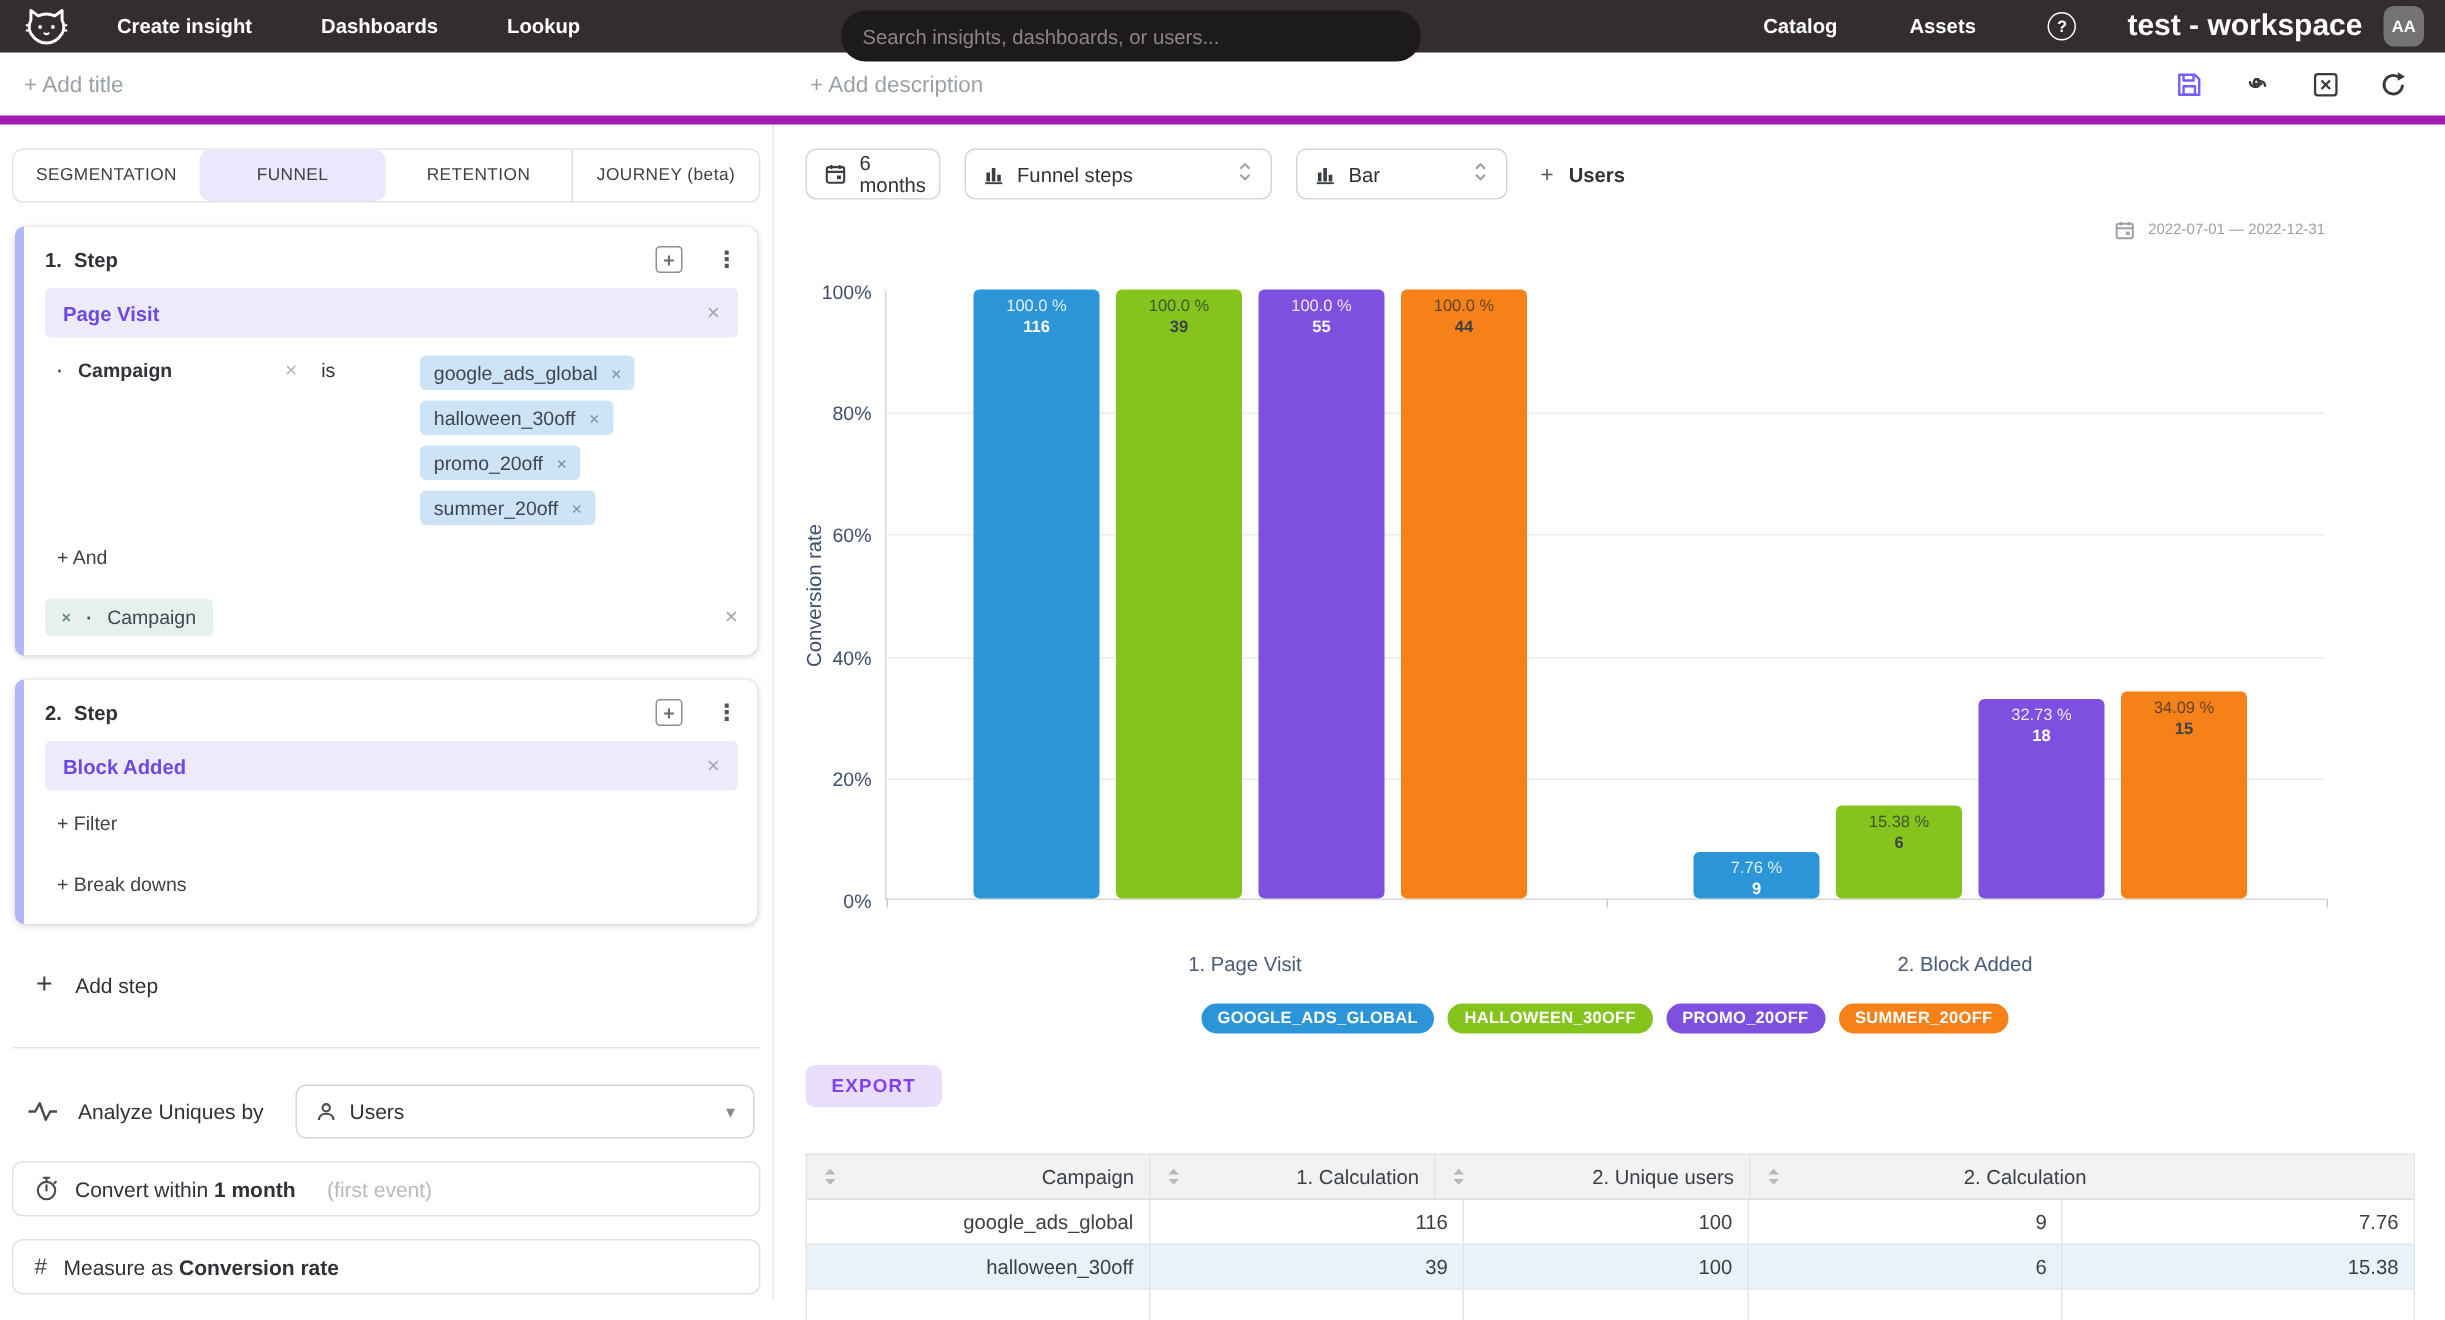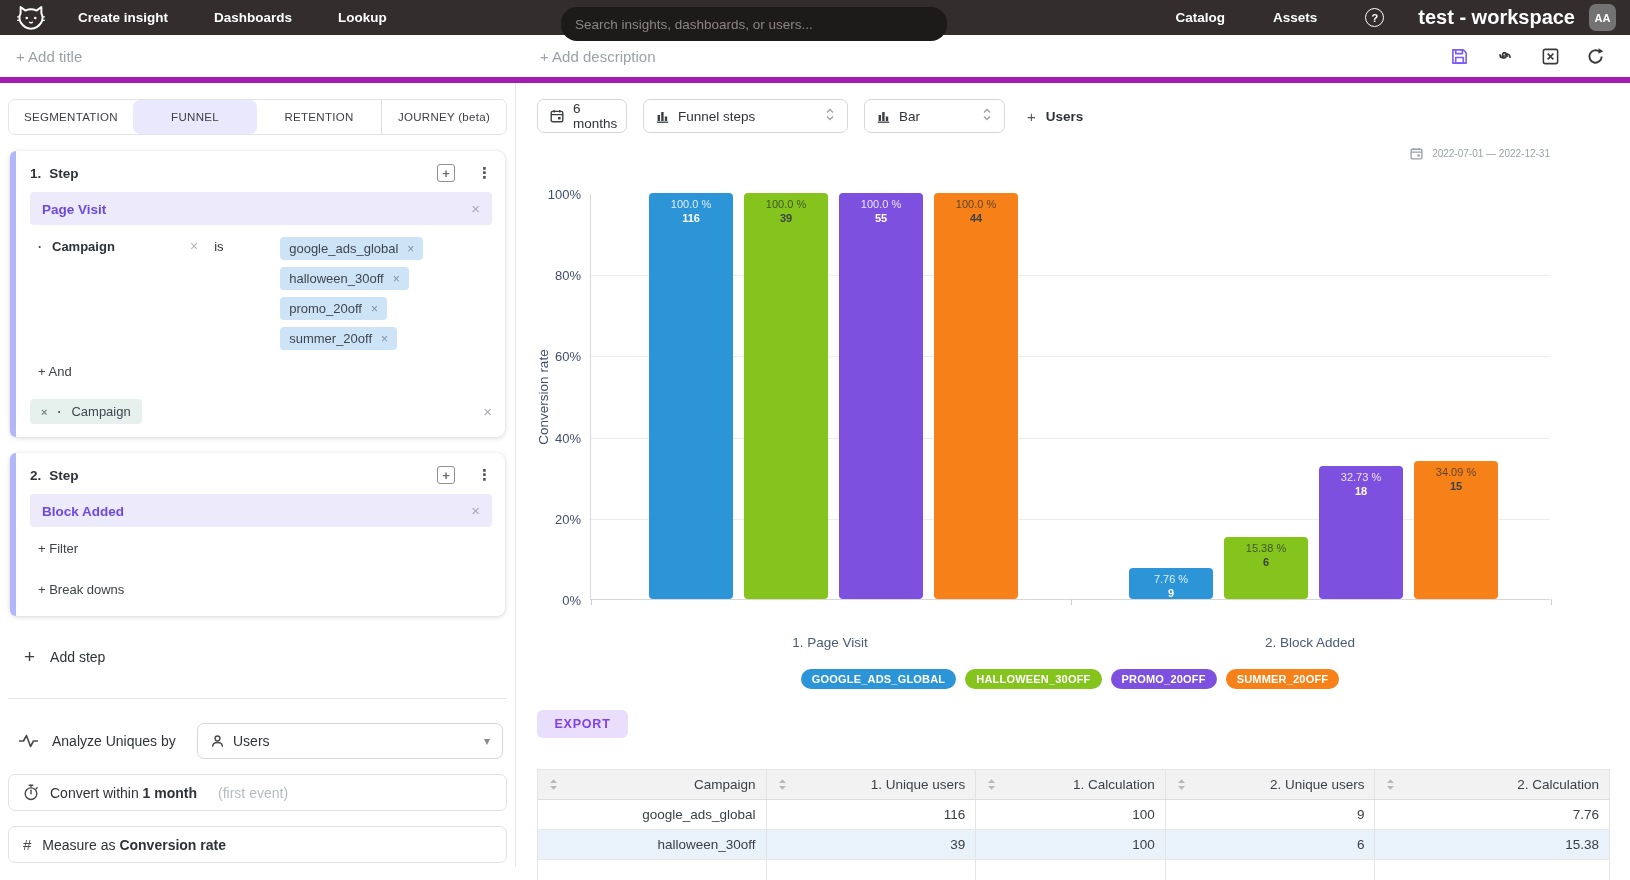--- a/index.html
+++ b/index.html
@@ -431,29 +431,20 @@
         <div class="t-row head">
           <div class="t-cell" style="width: 229px;">
             <span class="sort">
               <svg width="11" height="13" viewBox="0 0 11 13">
                 <path d="M2 5 L5.5 1.2 L9 5 Z" fill="#b8b8b8"></path>
                 <path d="M2 8 L5.5 11.8 L9 8 Z" fill="#b8b8b8"></path>
               </svg>
             </span>
             <span>Campaign</span>
           </div>
-          <div class="t-cell" style="width: 210px;">
-            <span class="sort">
-              <svg width="11" height="13" viewBox="0 0 11 13">
-                <path d="M2 5 L5.5 1.2 L9 5 Z" fill="#b8b8b8"></path>
-                <path d="M2 8 L5.5 11.8 L9 8 Z" fill="#b8b8b8"></path>
-              </svg>
-            </span>
-            <span>1. Unique users</span>
-          </div>
           <div class="t-cell" style="width: 190px;">
             <span class="sort">
               <svg width="11" height="13" viewBox="0 0 11 13">
                 <path d="M2 5 L5.5 1.2 L9 5 Z" fill="#b8b8b8"></path>
                 <path d="M2 8 L5.5 11.8 L9 8 Z" fill="#b8b8b8"></path>
               </svg>
             </span>
             <span>1. Calculation</span>
           </div>
           <div class="t-cell" style="width: 210px;">

